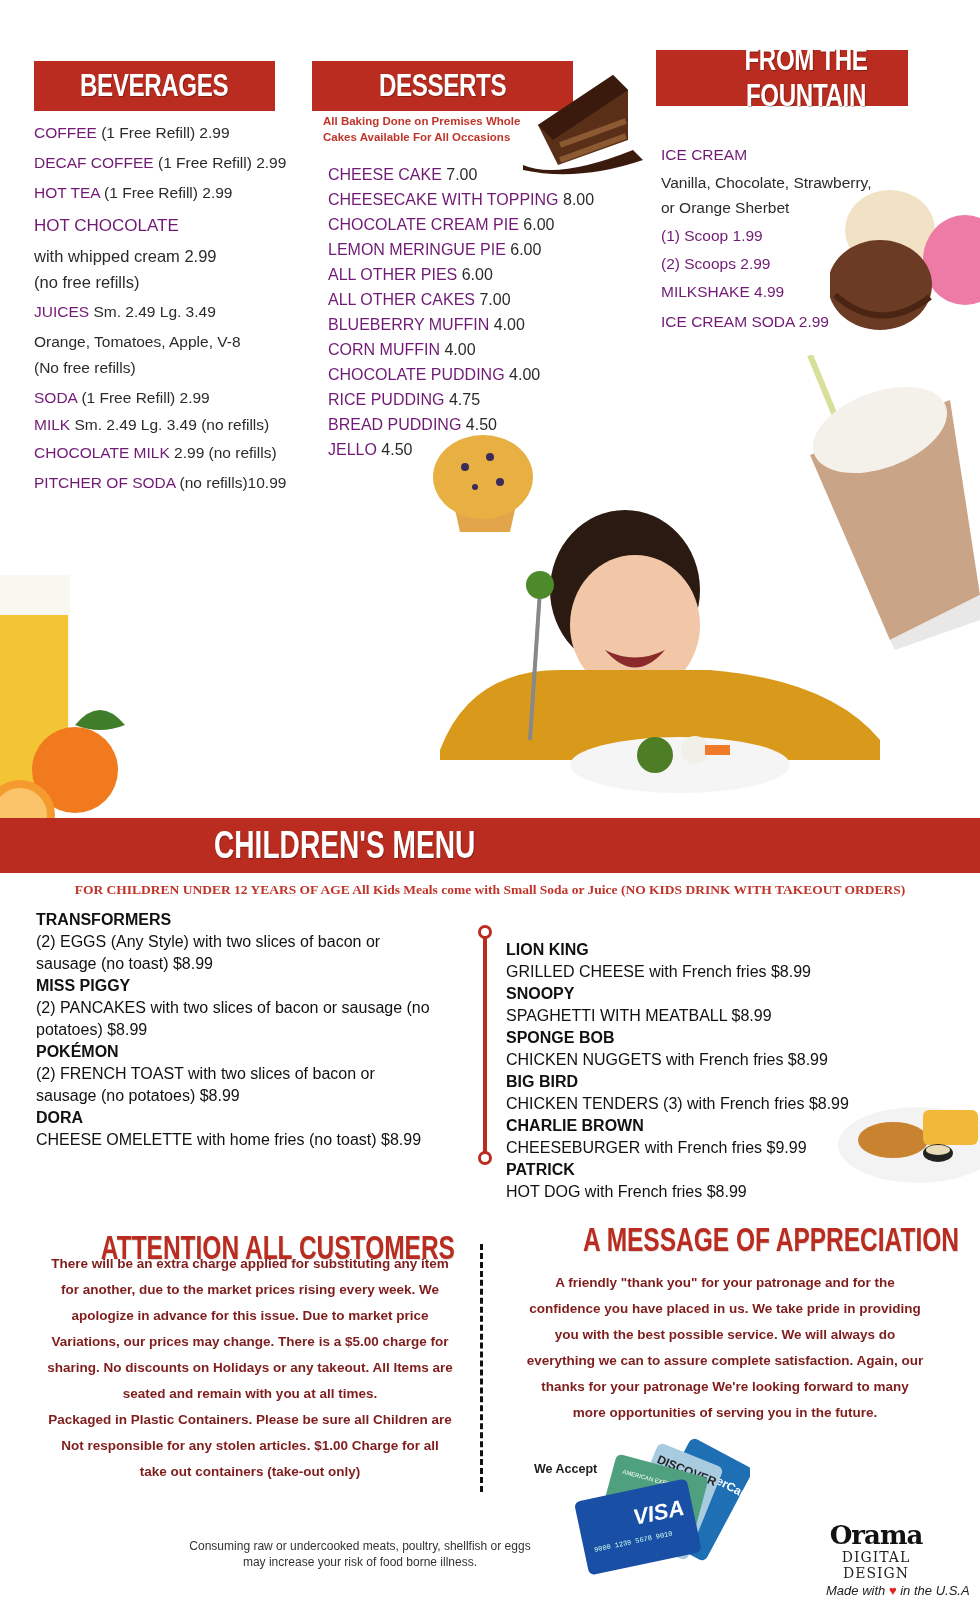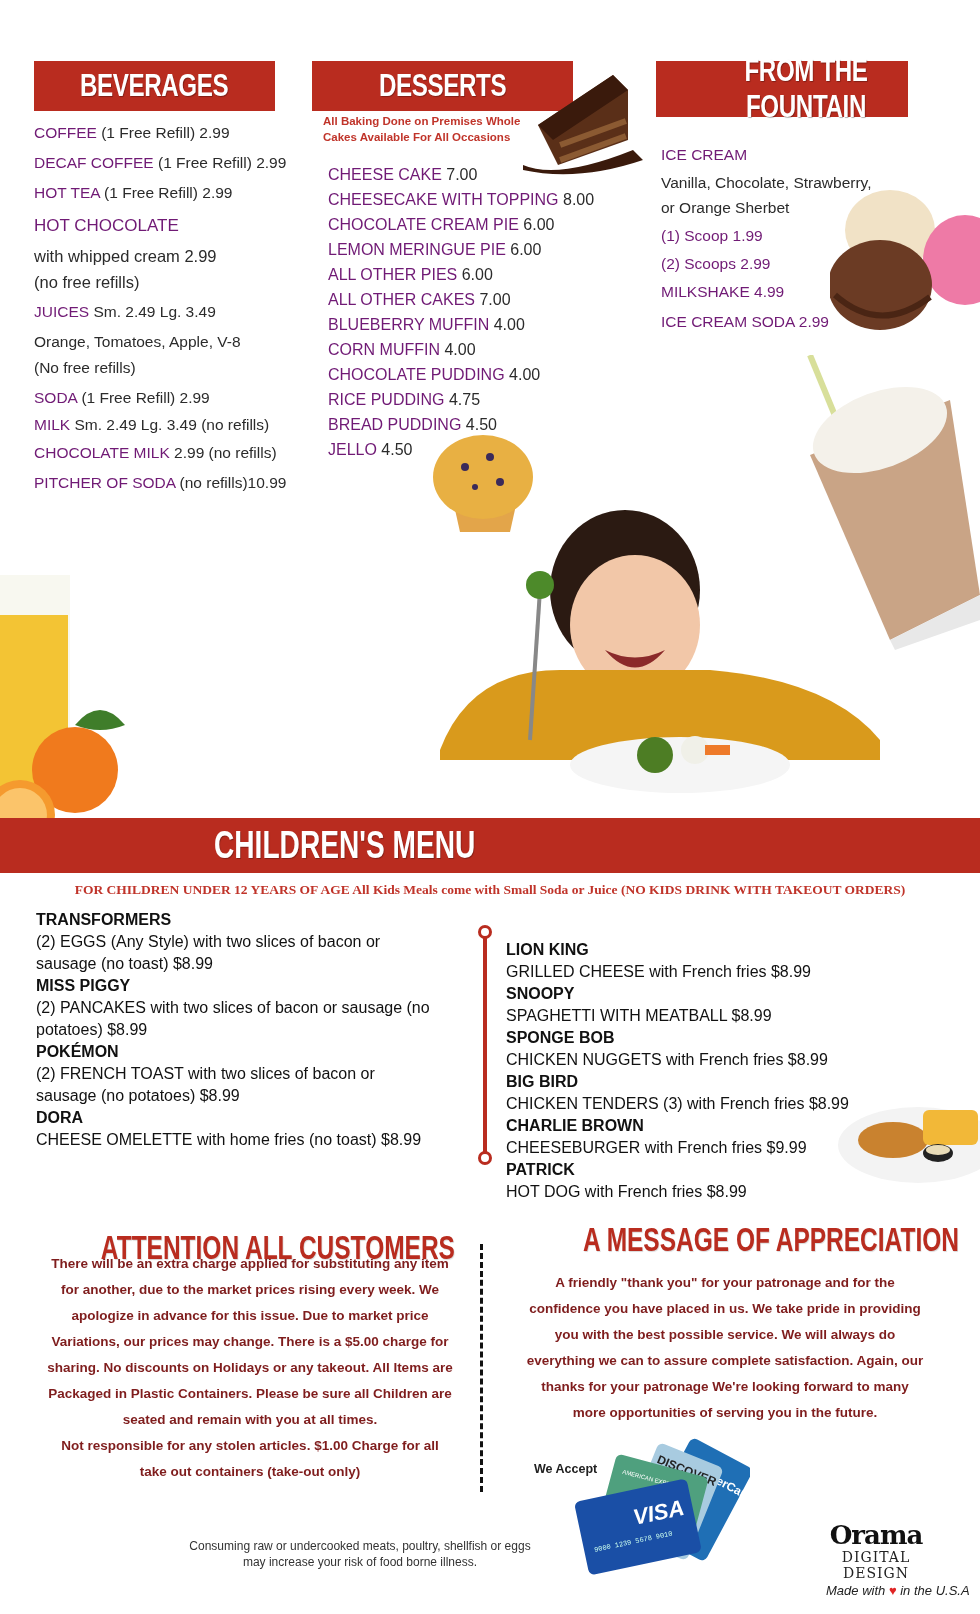--- a/index.html
+++ b/index.html
@@ -86,21 +86,21 @@
 
 <svg class="shape" style="left:430px;top:432px;" width="106" height="104" viewBox="0 0 106 104">
   <path d="M20,55 L30,100 L80,100 L90,55 Z" fill="#e3a54a"></path>
   <ellipse cx="53" cy="45" rx="50" ry="42" fill="#e8b043"></ellipse>
   <circle cx="35" cy="35" r="4" fill="#3b2a5a"></circle>
     <circle cx="60" cy="25" r="4" fill="#3b2a5a"></circle>
   <circle cx="70" cy="50" r="4" fill="#3b2a5a"></circle>
     <circle cx="45" cy="55" r="3" fill="#3b2a5a"></circle>
 </svg>
 
-<div class="banner" style="left:656px;top:61px;width:252px;height:56px;padding-left:48px;">
+<div class="banner" style="left:656px;top:50px;width:252px;height:56px;padding-left:48px;">
   <span>FROM THE FOUNTAIN</span>
 </div>
 <div class="list fnt" style="left:661px;top:141px;">
   <div class="row" style="height:28px;"><b>ICE CREAM</b><span></span></div>
   <div class="row" style="height:25px;"><b></b><span>Vanilla, Chocolate, Strawberry,</span></div>
   <div class="row" style="height:28px;"><b></b><span>or Orange Sherbet</span></div>
   <div class="row"><b>(1) Scoop 1.99</b><span></span></div>
   <div class="row"><b>(2) Scoops 2.99</b><span></span></div>
   <div class="row" style="height:30px;"><b>MILKSHAKE 4.99</b><span></span></div>
   <div class="row"><b>ICE CREAM SODA 2.99</b><span></span></div>
@@ -191,22 +191,22 @@
 
 <div class="head-red" style="left:32px;top:1201px;width:420px;margin-top:27px;">
   <span>ATTENTION ALL CUSTOMERS</span>
 </div>
 <div class="para" style="left:25px;top:1251px;width:450px;">
   <div>There will be an extra charge applied for substituting any item</div>
   <div>for another, due to the market prices rising every week. We</div>
   <div>apologize in advance for this issue. Due to market price</div>
   <div>Variations, our prices may change. There is a $5.00 charge for</div>
   <div>sharing. No discounts on Holidays or any takeout. All Items are</div>
+  <div>seated and remain with you at all times.</div>
   <div>Packaged in Plastic Containers. Please be sure all Children are</div>
-  <div>seated and remain with you at all times.</div>
   <div>Not responsible for any stolen articles.  $1.00 Charge for all</div>
   <div>take out containers (take-out only)</div>
 </div>
 <div class="abs" style="left:480px;top:1244px;width:0;height:248px;border-left:3px dashed #111;"></div>
 
 <div class="head-red" style="left:510px;top:1220px;width:460px;">
   <span>A MESSAGE OF APPRECIATION</span>
 </div>
 <div class="para" style="left:500px;top:1270px;width:450px;">
   <div>A friendly "thank you" for your patronage and for the</div>

